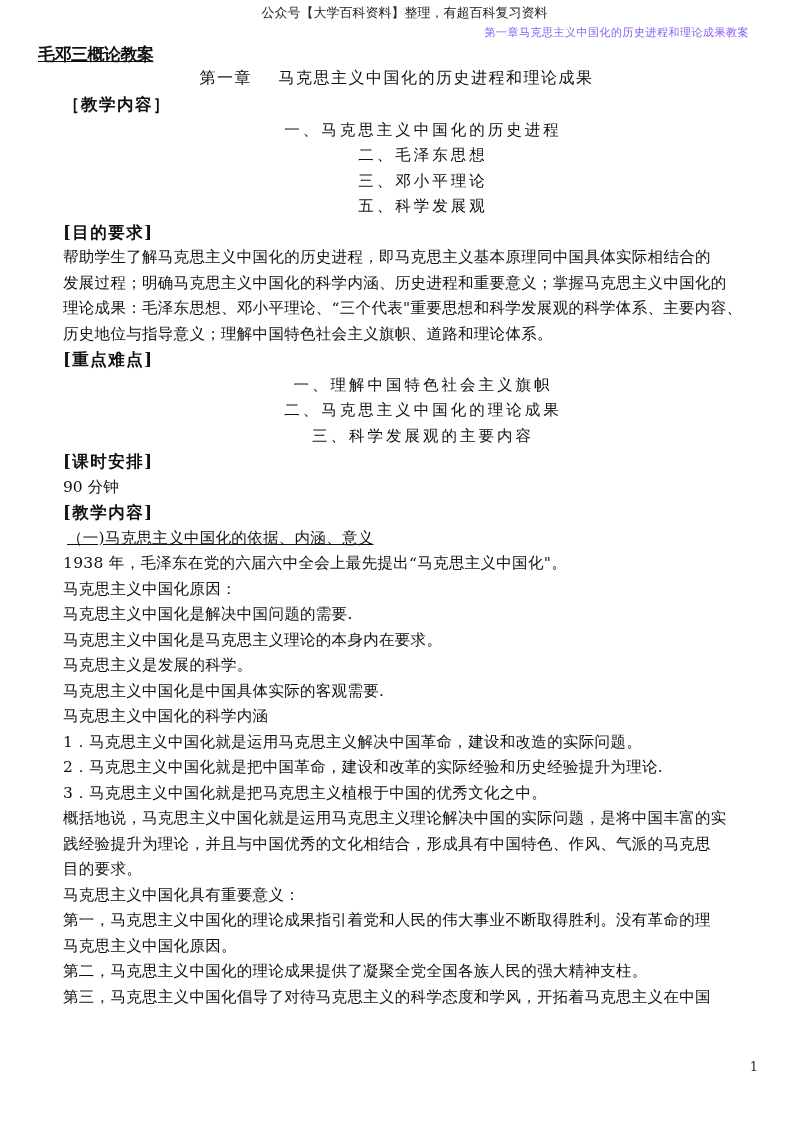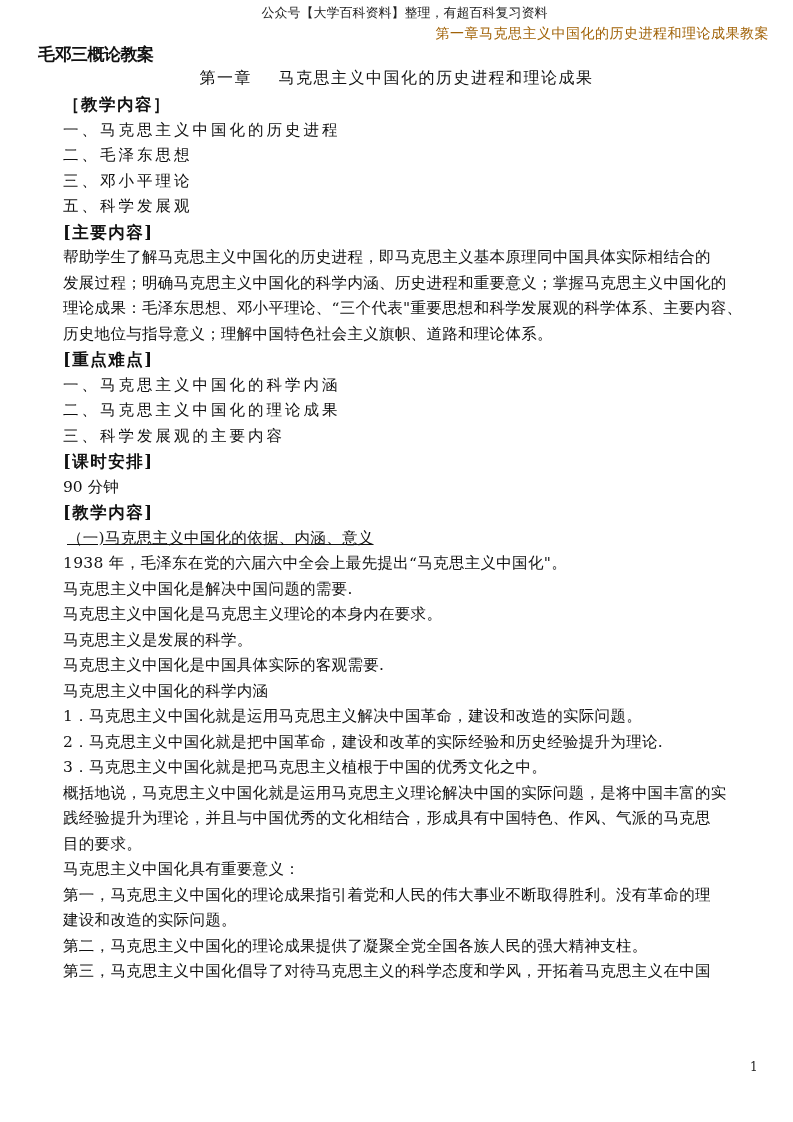--- a/index.html
+++ b/index.html
@@ -6,38 +6,38 @@
   body {
     width: 793px; height: 1122px; position: relative; overflow: hidden;
     font-family: "DejaVu Serif", "Liberation Serif", serif;
     color: #111;
   }
   .hdr-top {
     position: absolute; left: 0; width: 793px; top: 4px;
     text-align: center; font-size: 13px; color: #222; margin-left: 8px;
   }
   .hdr-sub {
-    position: absolute; right: 24px; top: 25px;
-    font-size: 14px; color: #a16207; letter-spacing: 0.5px;
+    position: absolute; right: 44px; top: 25px;
+    font-size: 11px; color: #8b5cf6; letter-spacing: 0.5px;
   }
   .doc-title {
     position: absolute; left: 38px; top: 43px;
     font-family: "DejaVu Sans", "Liberation Sans", sans-serif;
-    font-weight: bold; font-size: 17px; letter-spacing: -0.5px;
+    font-weight: bold; font-size: 17px; letter-spacing: -0.5px; text-decoration: underline;
   }
   .chapter-title {
     position: absolute; left: 0; width: 793px; top: 68px; text-align: center;
     font-size: 16px; letter-spacing: 1.5px;
   }
   .body-lines { position: absolute; left: 38px; top: 92px; width: 720px; margin-left: 25px; }
   .line {
     height: 25.5px; line-height: 25.5px; font-size: 15.5px; white-space: nowrap;
   }
   .heading { font-weight: bold; font-size: 16.5px; letter-spacing: 1.5px; }
-  .spaced { letter-spacing: 3px; }
+  .spaced { letter-spacing: 3px; text-align: center; }
   .para { letter-spacing: 0.3px; }
   .indent-small { padding-left: 4px; text-decoration: underline; }
   .page-number {
     position: absolute; left: 750px; top: 1060px; font-size: 12px; color: #222;
   }
 </style>
 </head>
 <body>
 
 <div class="hdr-top">公众号【大学百科资料】整理，有超百科复习资料</div>
@@ -46,48 +46,49 @@
 <div class="doc-title">毛邓三概论教案</div>
 <div class="chapter-title" style="white-space:pre;">第一章    马克思主义中国化的历史进程和理论成果</div>
 
 <div class="body-lines">
   <div class="line heading">［教学内容］</div>
   <div class="line spaced">一、马克思主义中国化的历史进程</div>
   <div class="line spaced">二、毛泽东思想</div>
   <div class="line spaced">三、邓小平理论</div>
   <div class="line spaced">五、科学发展观</div>
 
-  <div class="line heading">[主要内容]</div>
+  <div class="line heading">[目的要求]</div>
   <div class="line para">帮助学生了解马克思主义中国化的历史进程，即马克思主义基本原理同中国具体实际相结合的</div>
   <div class="line para">发展过程；明确马克思主义中国化的科学内涵、历史进程和重要意义；掌握马克思主义中国化的</div>
   <div class="line para">理论成果：毛泽东思想、邓小平理论、“三个代表"重要思想和科学发展观的科学体系、主要内容、</div>
   <div class="line para">历史地位与指导意义；理解中国特色社会主义旗帜、道路和理论体系。</div>
 
   <div class="line heading">[重点难点]</div>
-  <div class="line spaced">一、马克思主义中国化的科学内涵</div>
+  <div class="line spaced">一、理解中国特色社会主义旗帜</div>
   <div class="line spaced">二、马克思主义中国化的理论成果</div>
   <div class="line spaced">三、科学发展观的主要内容</div>
 
   <div class="line heading">[课时安排]</div>
   <div class="line">90 分钟</div>
 
   <div class="line heading">[教学内容]</div>
   <div class="line para indent-small">（一)马克思主义中国化的依据、内涵、意义</div>
   <div class="line para">1938 年，毛泽东在党的六届六中全会上最先提出“马克思主义中国化"。</div>
+  <div class="line para">马克思主义中国化原因：</div>
   <div class="line para">马克思主义中国化是解决中国问题的需要.</div>
   <div class="line para">马克思主义中国化是马克思主义理论的本身内在要求。</div>
   <div class="line para">马克思主义是发展的科学。</div>
   <div class="line para">马克思主义中国化是中国具体实际的客观需要.</div>
   <div class="line para">马克思主义中国化的科学内涵</div>
   <div class="line para">1．马克思主义中国化就是运用马克思主义解决中国革命，建设和改造的实际问题。</div>
   <div class="line para">2．马克思主义中国化就是把中国革命，建设和改革的实际经验和历史经验提升为理论.</div>
   <div class="line para">3．马克思主义中国化就是把马克思主义植根于中国的优秀文化之中。</div>
   <div class="line para">概括地说，马克思主义中国化就是运用马克思主义理论解决中国的实际问题，是将中国丰富的实</div>
   <div class="line para">践经验提升为理论，并且与中国优秀的文化相结合，形成具有中国特色、作风、气派的马克思</div>
   <div class="line para">目的要求。</div>
   <div class="line para">马克思主义中国化具有重要意义：</div>
   <div class="line para">第一，马克思主义中国化的理论成果指引着党和人民的伟大事业不断取得胜利。没有革命的理</div>
-  <div class="line para">建设和改造的实际问题。</div>
+  <div class="line para">马克思主义中国化原因。</div>
   <div class="line para">第二，马克思主义中国化的理论成果提供了凝聚全党全国各族人民的强大精神支柱。</div>
   <div class="line para">第三，马克思主义中国化倡导了对待马克思主义的科学态度和学风，开拓着马克思主义在中国</div>
 </div>
 
 <div class="page-number">1</div>
 
 </body></html>

